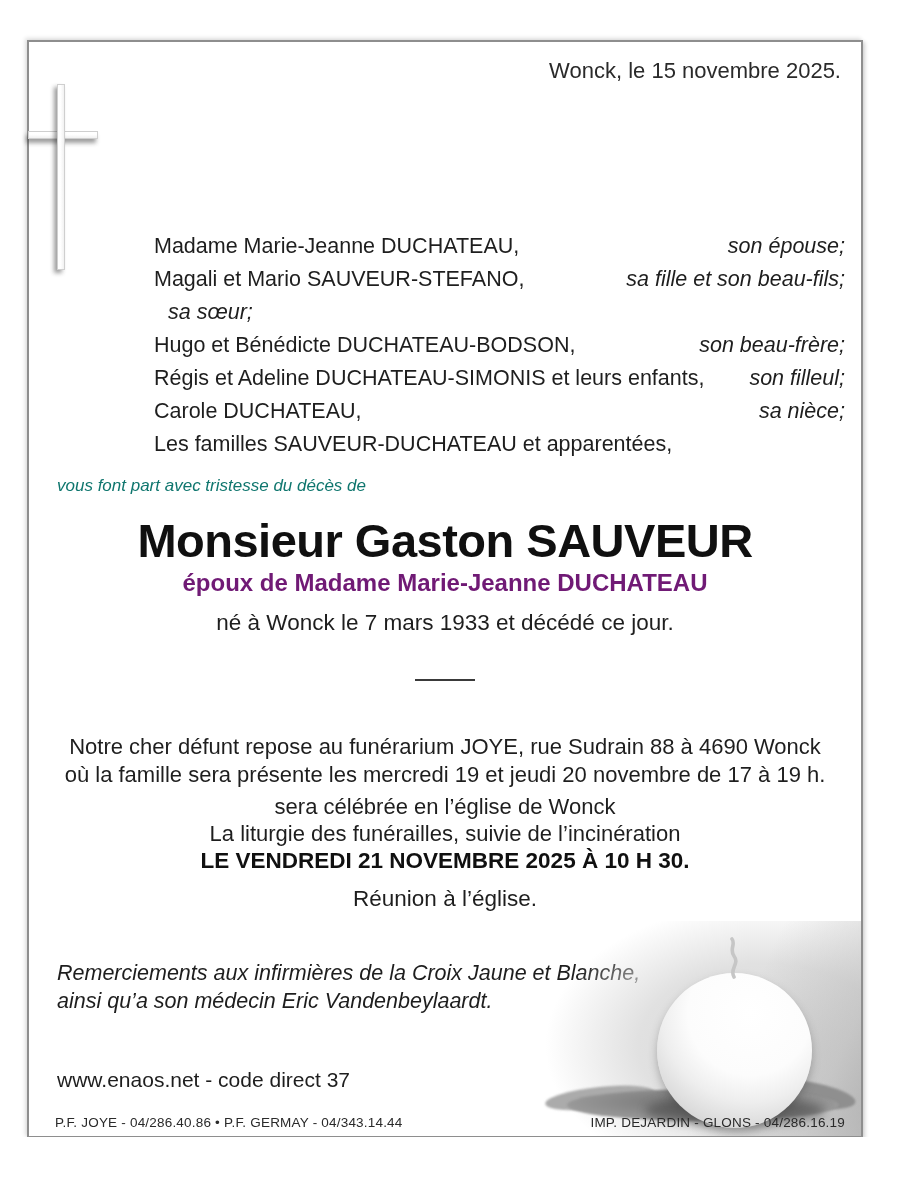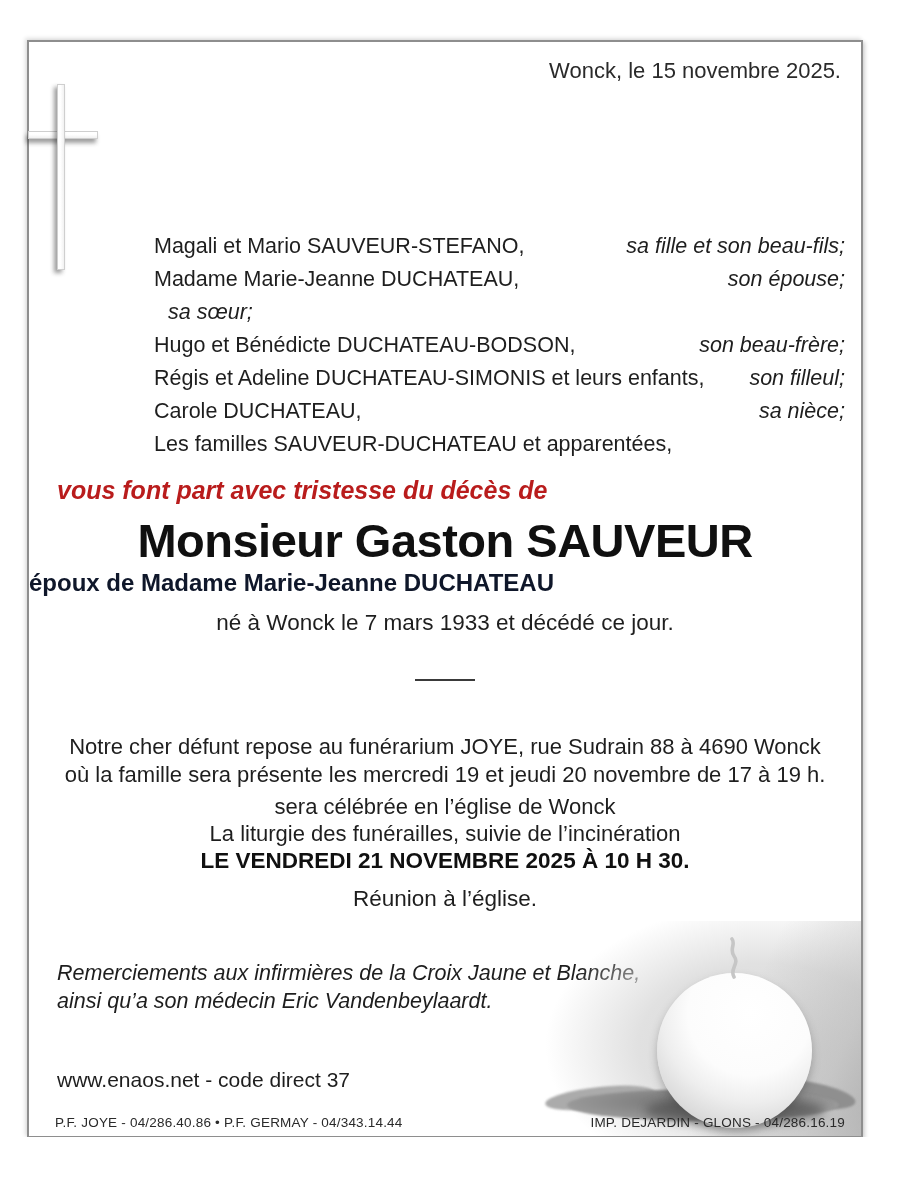--- a/index.html
+++ b/index.html
@@ -64,41 +64,41 @@
     font-size: 21.5px;
     line-height: 33px;
     white-space: nowrap;
   }
   .family-row .relation { font-style: italic; padding-left: 14px; }
 
   .announce {
     position: absolute;
     left: 28px; top: 434px;
     font-style: italic;
-    font-size: 25px;
-    color: #b91c1c;
-    font-weight: bold;
+    font-size: 17px;
+    color: #0f766e;
   }
 
   .deceased {
     position: absolute;
     left: 0; right: 0; top: 471px;
     text-align: center;
     font-size: 47px;
     font-weight: bold;
     letter-spacing: -0.5px;
     color: #101010;
   }
 
   .spouse-line {
     position: absolute;
     left: 0; right: 0; top: 527px;
+    text-align: center;
     font-size: 24px;
     font-weight: bold;
-    color: #0f172a;
+    color: #701a75;
   }
 
   .birth-line {
     position: absolute;
     left: 0; right: 0; top: 568px;
     text-align: center;
     font-size: 22.5px;
   }
 
   .divider {
@@ -195,26 +195,26 @@
 
     <div class="dateline">Wonck, le 15 novembre 2025.</div>
 
     <div class="cross">
       <div class="h-bar"></div>
       <div class="v-bar"></div>
     </div>
 
     <div class="family-list">
       <div class="family-row">
+        <span class="name">Madame Marie-Jeanne DUCHATEAU,</span>
+        <span class="relation">son épouse;</span>
+      </div>
+      <div class="family-row">
         <span class="name">Magali et Mario SAUVEUR-STEFANO,</span>
         <span class="relation">sa fille et son beau-fils;</span>
-      </div>
-      <div class="family-row">
-        <span class="name">Madame Marie-Jeanne DUCHATEAU,</span>
-        <span class="relation">son épouse;</span>
       </div>
       <div class="family-row">
         <span class="relation">sa sœur;</span>
       </div>
       <div class="family-row">
         <span class="name">Hugo et Bénédicte DUCHATEAU-BODSON,</span>
         <span class="relation">son beau-frère;</span>
       </div>
       <div class="family-row">
         <span class="name">Régis et Adeline DUCHATEAU-SIMONIS et leurs enfants,</span>

